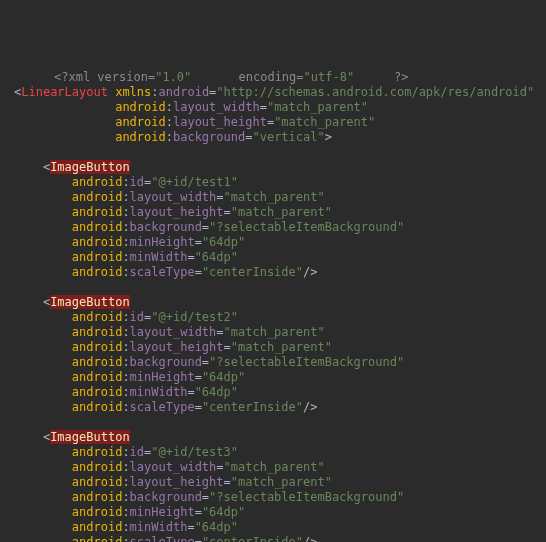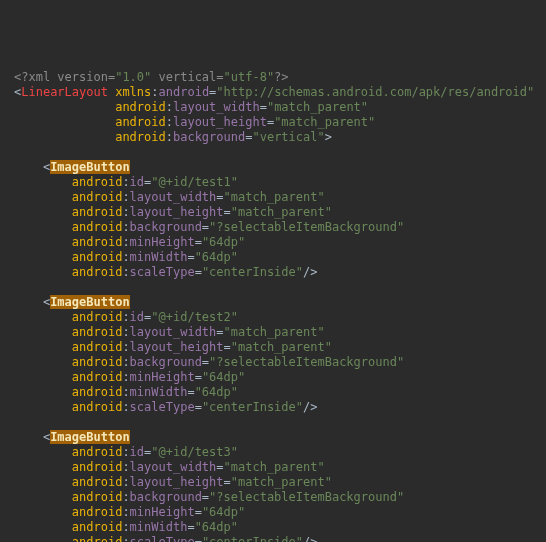--- a/index.html
+++ b/index.html
@@ -9,35 +9,35 @@
     font-family: "Menlo", "Consolas", "DejaVu Sans Mono", monospace;
     font-size: 12px;
     line-height: 15px;
     color: #a9b7c6;
     white-space: pre;
     width: 546px;
     height: 542px;
     box-sizing: border-box;
   }
   .tag { color: #ef4444; }
-  .hl { background: #a16207; color: #f5e7b8; font-weight: bold; }
+  .hl { background: #7f1d1d; color: #f5e7b8; }
   .attr-ns { color: #eab308; }
   .attr { color: #9876aa; }
   .eq { color: #a9b7c6; }
   .str { color: #6a8759; }
   .punct { color: #a9b7c6; }
-  .pi { color: #8a8a8a; }
+  .pi { color: #8a8a8a; margin-left: 40px; }
   .pi-val { color: #6a8759; }
 </style>
 </head>
 <body>
 
 
 
-<div id="code"><span class="pi">&lt;?xml version=</span><span class="pi-val">"1.0"</span><span class="pi"> vertical=</span><span class="pi-val">"utf-8"</span><span class="pi">?&gt;</span>
+<div id="code"><span class="pi">&lt;?xml version=</span><span class="pi-val">"1.0"</span><span class="pi"> encoding=</span><span class="pi-val">"utf-8"</span><span class="pi">?&gt;</span>
 <span class="punct">&lt;</span><span class="tag">LinearLayout</span> <span class="attr-ns">xmlns</span><span class="punct">:</span><span class="attr">android</span><span class="eq">=</span><span class="str">"http://schemas.android.com/apk/res/android"</span>
               <span class="attr-ns">android</span><span class="punct">:</span><span class="attr">layout_width</span><span class="eq">=</span><span class="str">"match_parent"</span>
               <span class="attr-ns">android</span><span class="punct">:</span><span class="attr">layout_height</span><span class="eq">=</span><span class="str">"match_parent"</span>
               <span class="attr-ns">android</span><span class="punct">:</span><span class="attr">background</span><span class="eq">=</span><span class="str">"vertical"</span><span class="punct">&gt;</span>
 
     <span class="punct">&lt;</span><span class="hl">ImageButton</span>
         <span class="attr-ns">android</span><span class="punct">:</span><span class="attr">id</span><span class="eq">=</span><span class="str">"@+id/test1"</span>
         <span class="attr-ns">android</span><span class="punct">:</span><span class="attr">layout_width</span><span class="eq">=</span><span class="str">"match_parent"</span>
         <span class="attr-ns">android</span><span class="punct">:</span><span class="attr">layout_height</span><span class="eq">=</span><span class="str">"match_parent"</span>
         <span class="attr-ns">android</span><span class="punct">:</span><span class="attr">background</span><span class="eq">=</span><span class="str">"?selectableItemBackground"</span>

